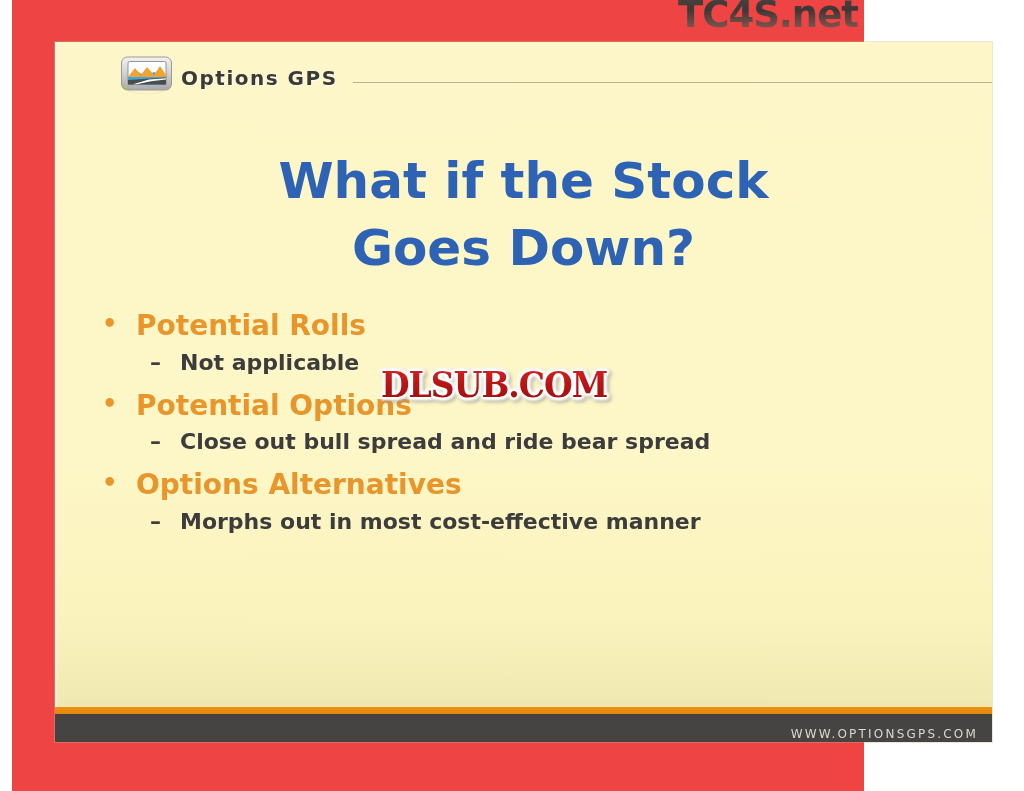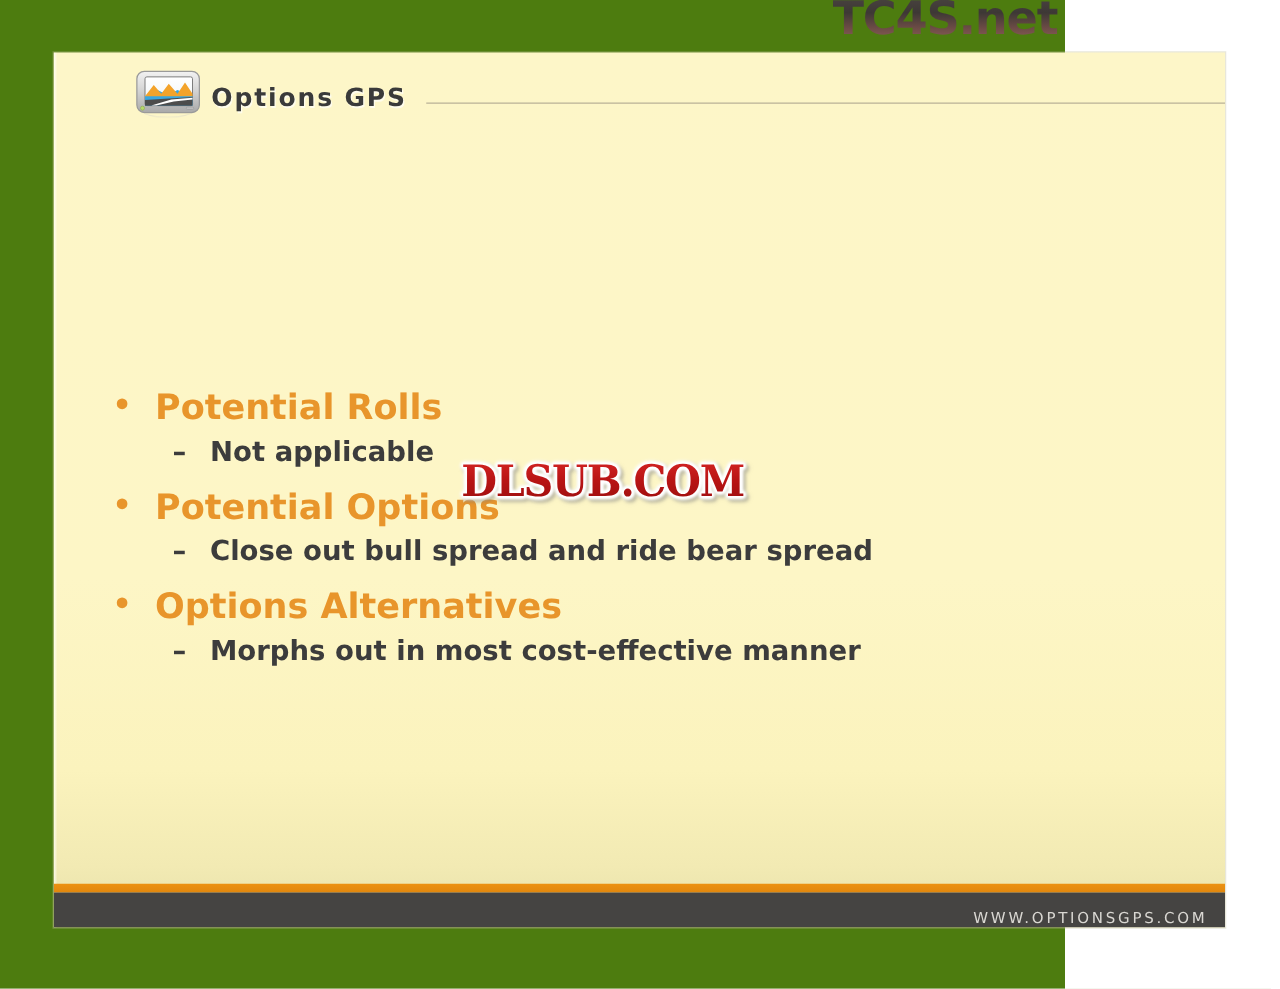--- a/index.html
+++ b/index.html
@@ -12,24 +12,24 @@
     width: 1024px;
     height: 791px;
     overflow: hidden;
     font-family: "Liberation Sans", sans-serif;
     position: relative;
   }
 
   
   #page {
     position: absolute;
-    left: 0; top: 0;
+    left: 12px; top: 0;
     width: 852px;
     height: 791px;
-    background: #4d7c0f;
+    background: #ef4444;
   }
 
   
   #tc4s-watermark {
     position: absolute;
     right: 6px;
     top: -4px;
     font-family: "DejaVu Sans", sans-serif;
     font-weight: bold;
     font-size: 37px;
@@ -297,20 +297,24 @@
 
           <path d="M7 36 Q26 44 45 36 Q26 40.5 7 36 Z" fill="url(#reflGrad)"></path>
         </svg>
       </div>
 
       <div id="brand-name">Options GPS</div>
 
       <div id="header-rule"></div>
     </div>
 
+    <h1 id="slide-title">
+      <span class="tline">What if the Stock</span>
+      <span class="tline">Goes Down?</span>
+    </h1>
 
     <div id="bullet-list">
 
       <div class="bullet-group">
         <div class="bullet-l1">
           <span class="marker">•</span>
           <span class="text">Potential Rolls</span>
         </div>
         <div class="bullet-l2">
           <span class="marker">–</span>

